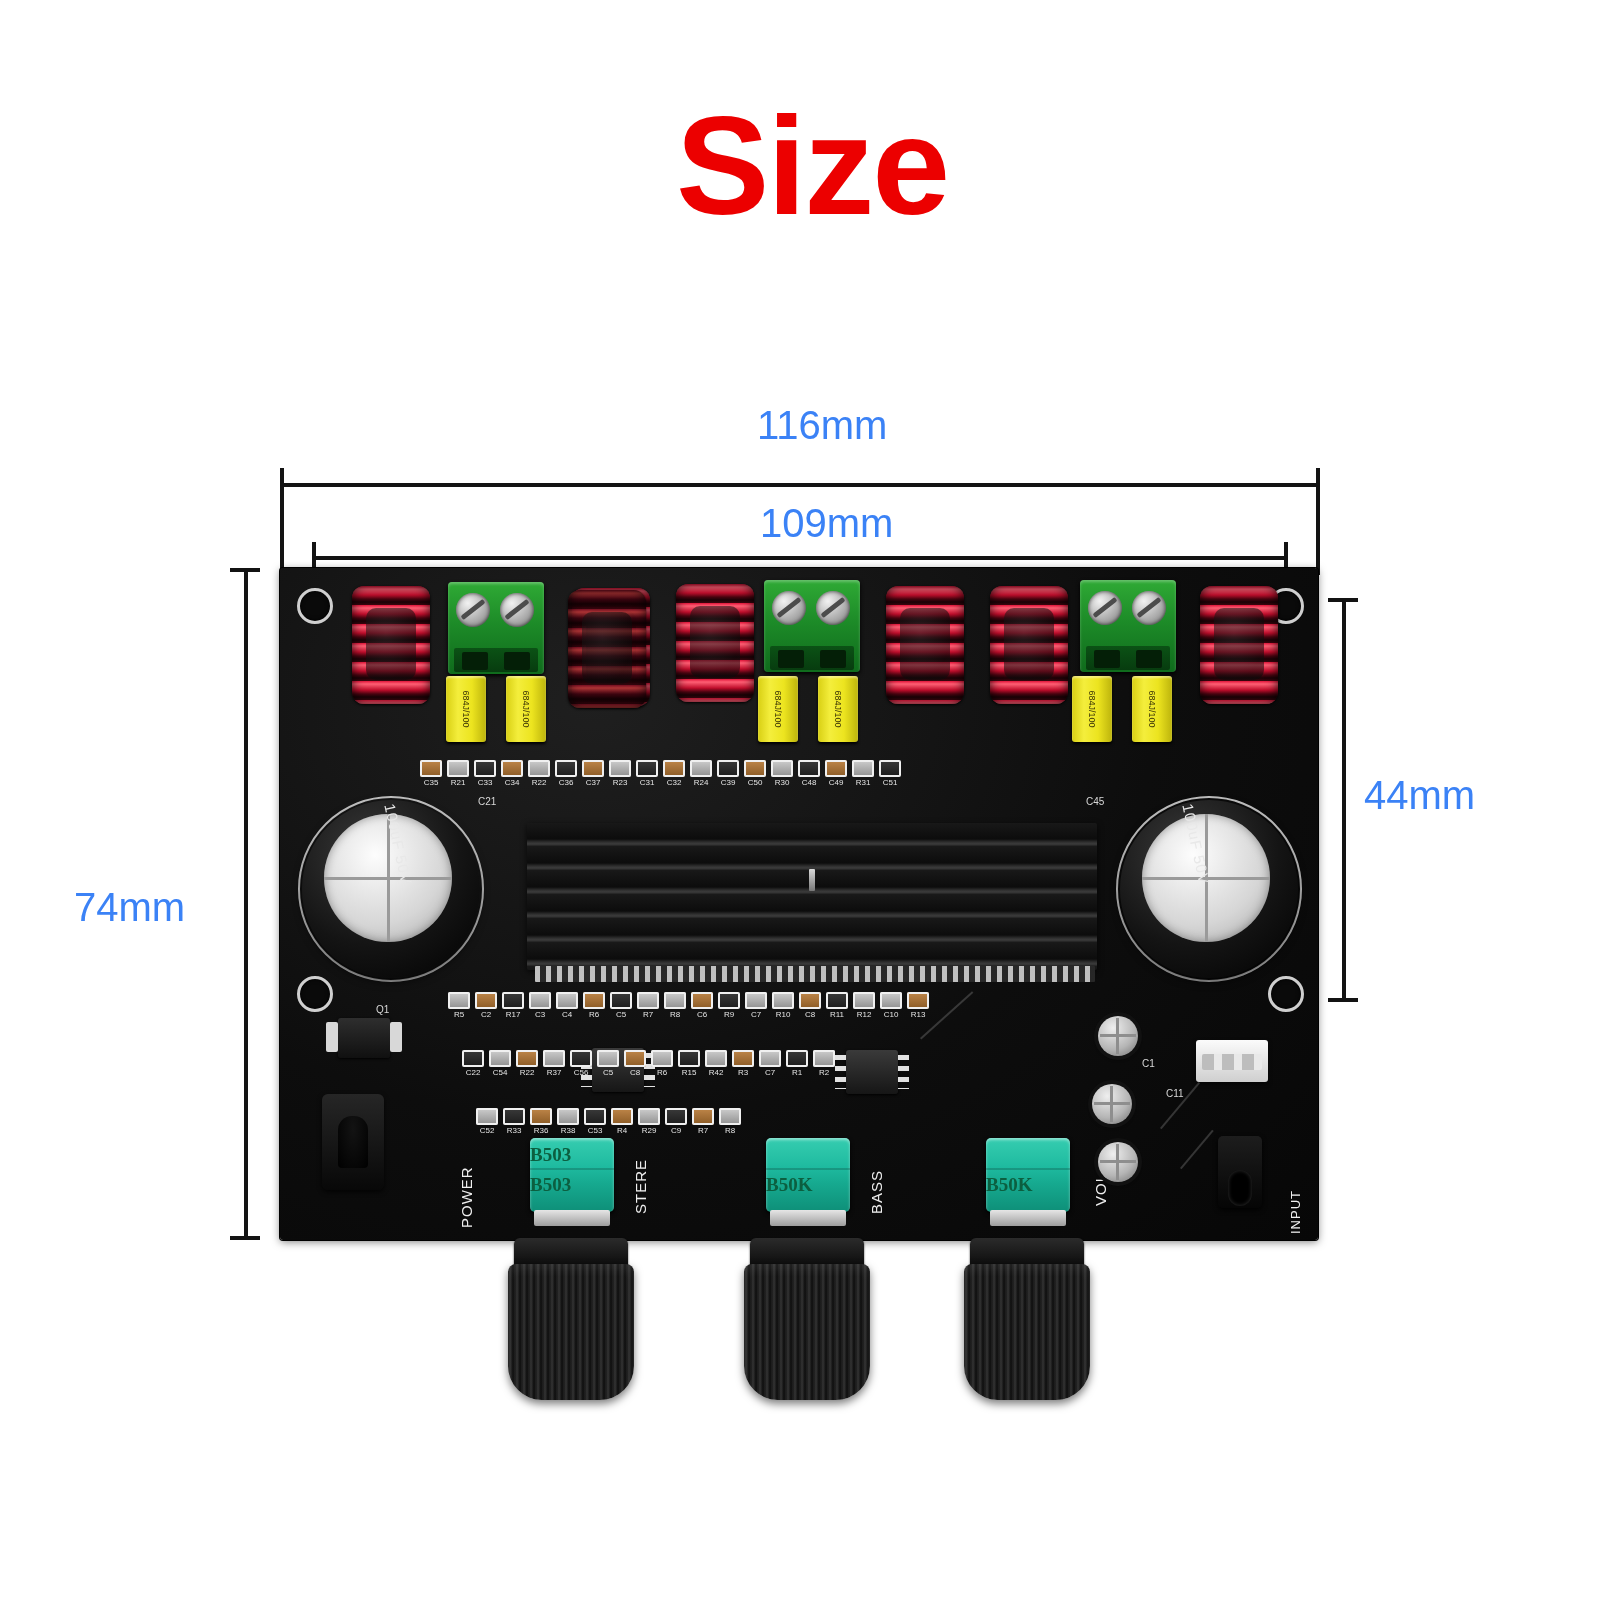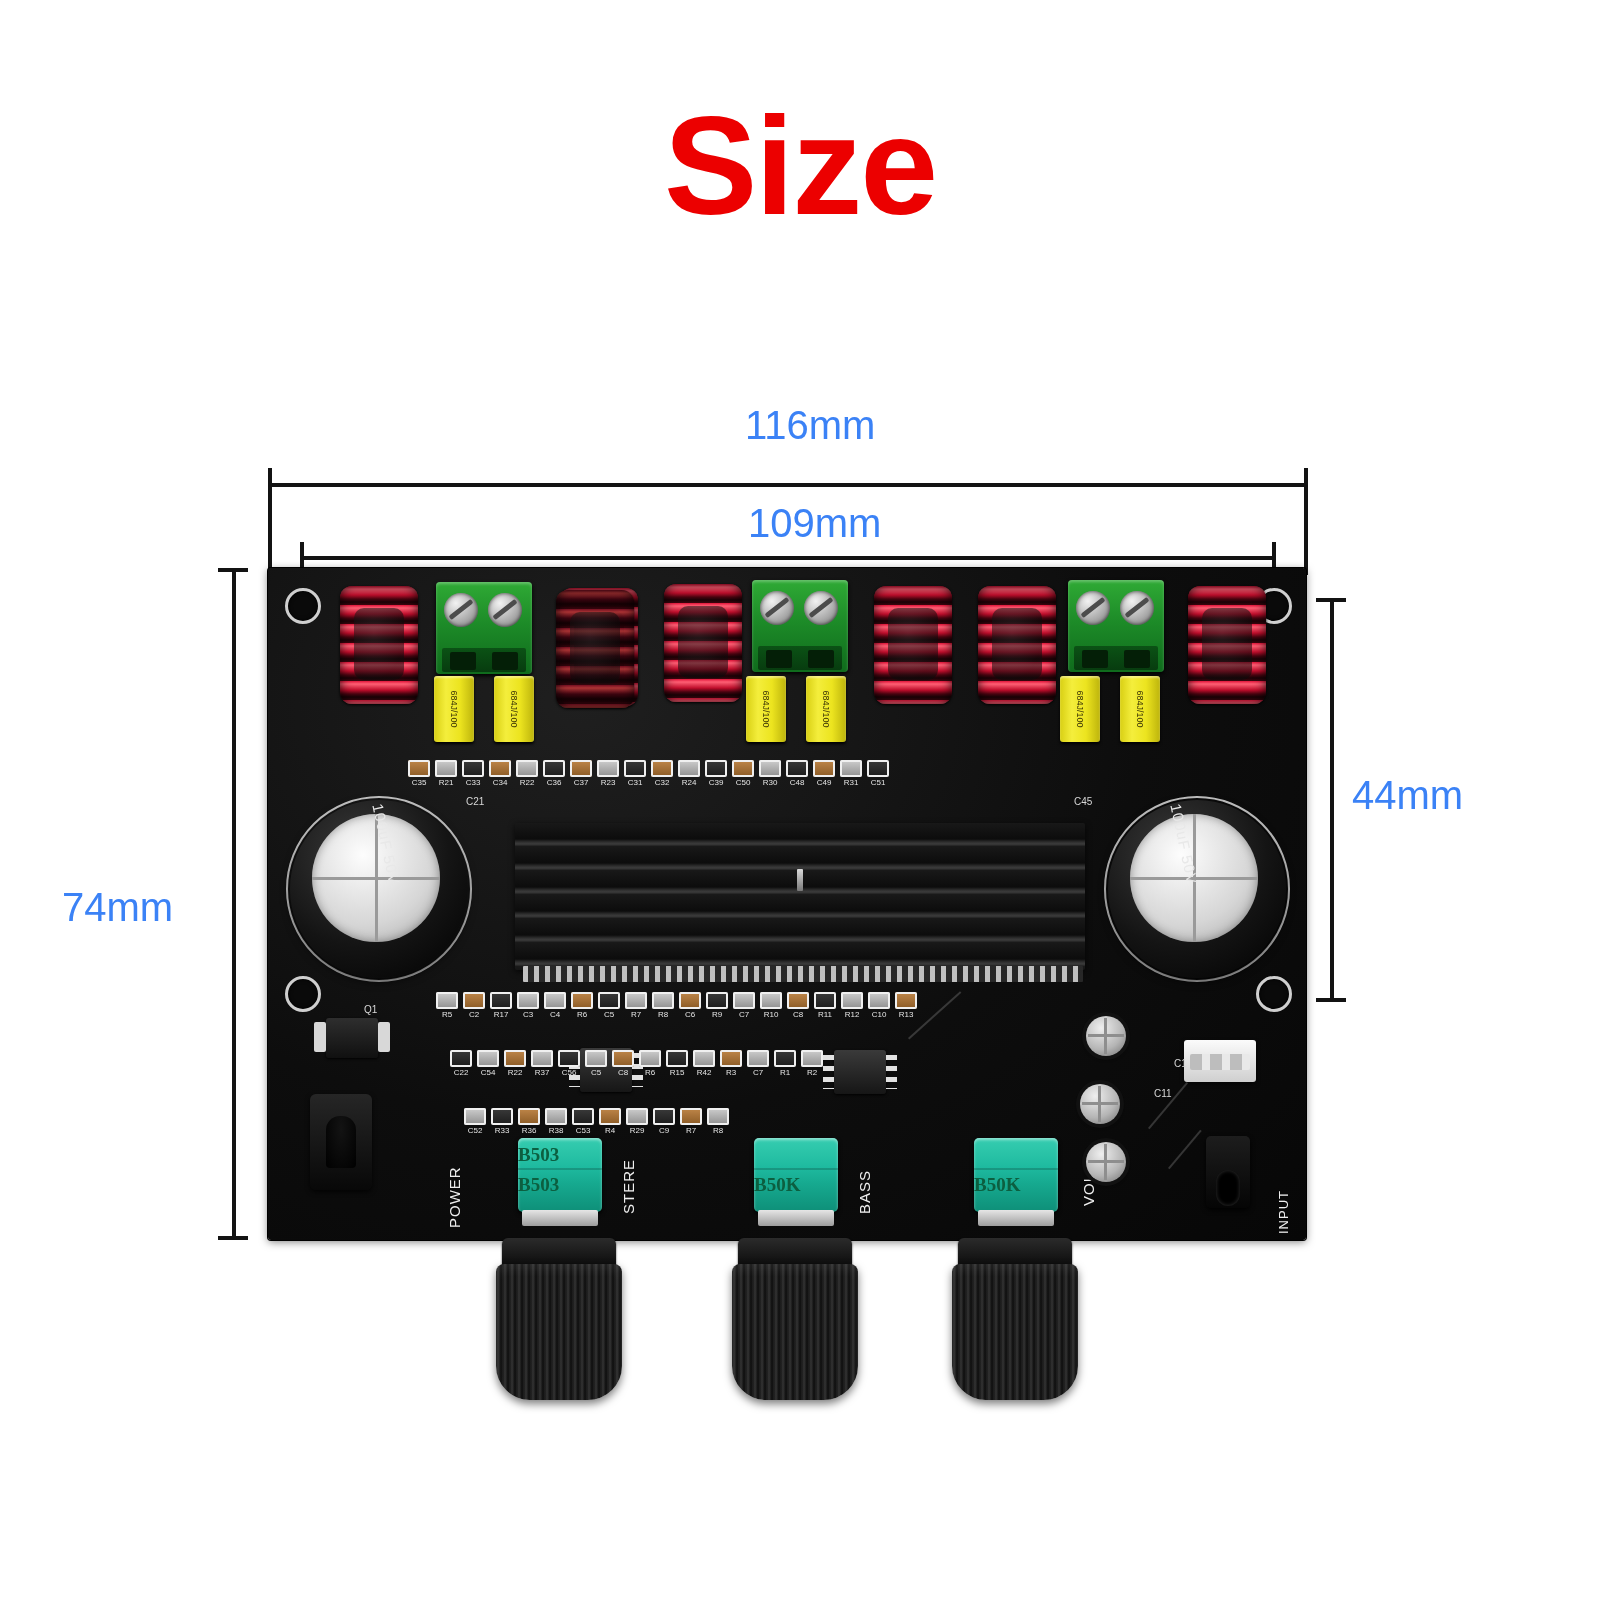--- a/index.html
+++ b/index.html
@@ -3,21 +3,21 @@
 <meta charset="utf-8">
 <style>
   html,body{margin:0;padding:0;}
   body{
     width:1600px;height:1600px;
     background:#ffffff;
     font-family:"Liberation Sans", sans-serif;
     overflow:hidden;
     position:relative;
   }
-  #stage{position:absolute;left:0;top:0;width:1460px;height:1600px;}
+  #stage{position:absolute;left:12px;top:0;width:1460px;height:1600px;}
 
   
   .title{
     position:absolute;left:0;top:96px;width:1600px;
     text-align:center;
     font-size:140px;line-height:140px;
     font-weight:bold;
     color:#ec0000;
     letter-spacing:-2px;
   }
@@ -603,21 +603,21 @@
     </div>
     <div class="silk vert" style="left:812px;top:638px;">VOL</div>
 
     <div class="smallcap" style="left:818px;top:448px;"></div>
     <div class="smallcap" style="left:812px;top:516px;"></div>
     <div class="smallcap" style="left:818px;top:574px;"></div>
     <div class="jst" style="left:916px;top:472px;"></div>
     <div class="audiojack" style="left:938px;top:568px;"></div>
     <div class="silk vert" style="left:1008px;top:666px;font-size:13px;">INPUT</div>
 
-    <div class="silk small" style="left:862px;top:490px;margin-left:44px;">C1</div>
+    <div class="silk small" style="left:862px;top:490px;">C1</div>
     <div class="silk small" style="left:886px;top:520px;">C11</div>
 
     <div class="trace" style="left:640px;top:470px;width:70px;transform:rotate(-42deg);"></div>
     <div class="trace" style="left:880px;top:560px;width:60px;transform:rotate(-50deg);"></div>
     <div class="trace" style="left:900px;top:600px;width:50px;transform:rotate(-50deg);"></div>
   </div>
 
   <div class="knob" style="left:496px;top:1238px;">
     <div class="collar"></div>
       <div class="body"></div>

